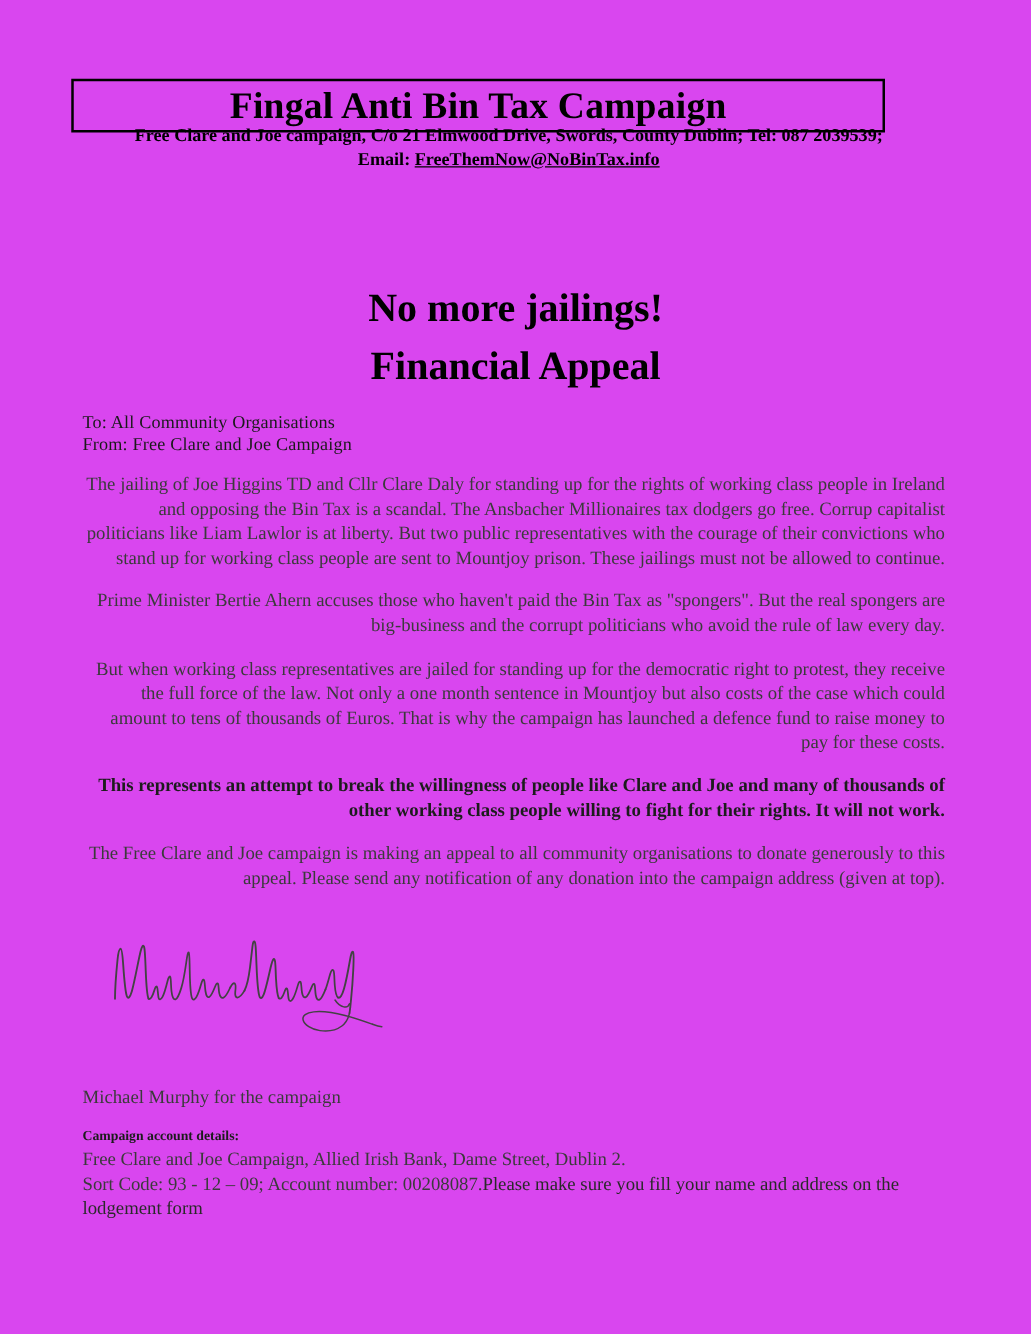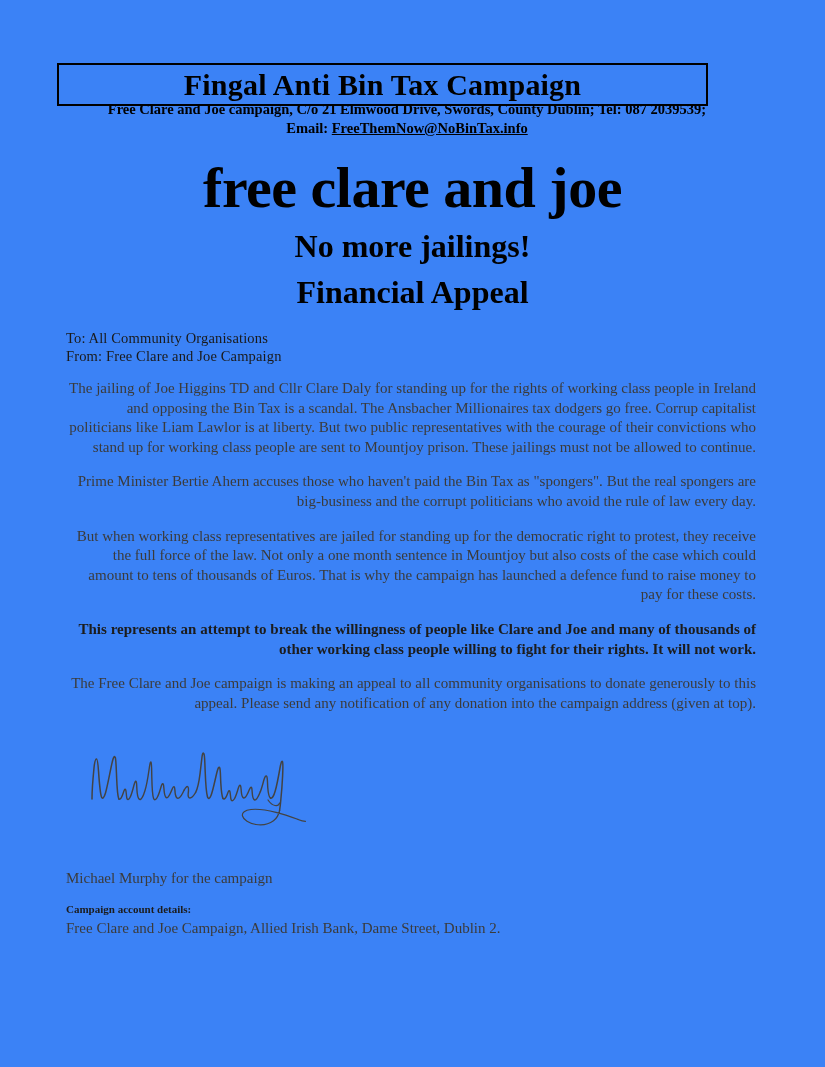--- a/index.html
+++ b/index.html
@@ -13,21 +13,21 @@
     position: relative;
     font-family: "Liberation Serif", "DejaVu Serif", serif;
     -webkit-font-smoothing: antialiased;
   }
 
   .page {
     position: absolute;
     left: 0; top: 0;
     width: 825px;
     height: 1067px;
-    background: #3b82f6;
+    background: #d946ef;
     overflow: hidden;
   }
 
   
   .masthead-box {
     position: absolute;
     left: 57px;
     top: 63px;
     width: 651px;
     height: 43px;
@@ -188,21 +188,20 @@
   </div>
 
   <div class="contact-block">
     <div class="contact-line1">Free Clare and Joe campaign, C/o 21 Elmwood Drive, Swords, County Dublin; Tel: 087 2039539;</div>
     <div class="contact-line2">
       <span>Email:</span>
       <span class="email-link">FreeThemNow@NoBinTax.info</span>
     </div>
   </div>
 
-  <div class="headline-main">free clare and joe</div>
   <div class="headline-sub1">No more jailings!</div>
   <div class="headline-sub2">Financial Appeal</div>
 
   <div class="body-area">
 
     <div class="addr-line">To: All Community Organisations</div>
     <div class="addr-line">From: Free Clare and Joe Campaign</div>
 
     <p class="para first">The jailing of Joe Higgins TD and Cllr Clare Daly for standing up for the rights of working class people in Ireland and opposing the Bin Tax is a scandal. The Ansbacher Millionaires tax dodgers go free. Corrup capitalist politicians like Liam Lawlor is at liberty. But two public representatives with the courage of their convictions who stand up for working class people are sent to Mountjoy prison. These jailings must not be allowed to continue.</p>
 
@@ -243,15 +242,18 @@
     </svg>
   </div>
 
   <div class="closing">
     <div class="sig-name">Michael Murphy for the campaign</div>
 
     <div class="acct-heading">Campaign account details:</div>
 
     <div class="acct-line">Free Clare and Joe Campaign, Allied Irish Bank, Dame Street, Dublin 2.</div>
 
+    <div class="acct-line">
+      <span>Sort Code: 93 - 12 – 09; Account number: 00208087.</span><span class="tail">Please make sure you fill your name and address on the lodgement form</span>
+    </div>
   </div>
 
 </div>
 
 </body></html>

